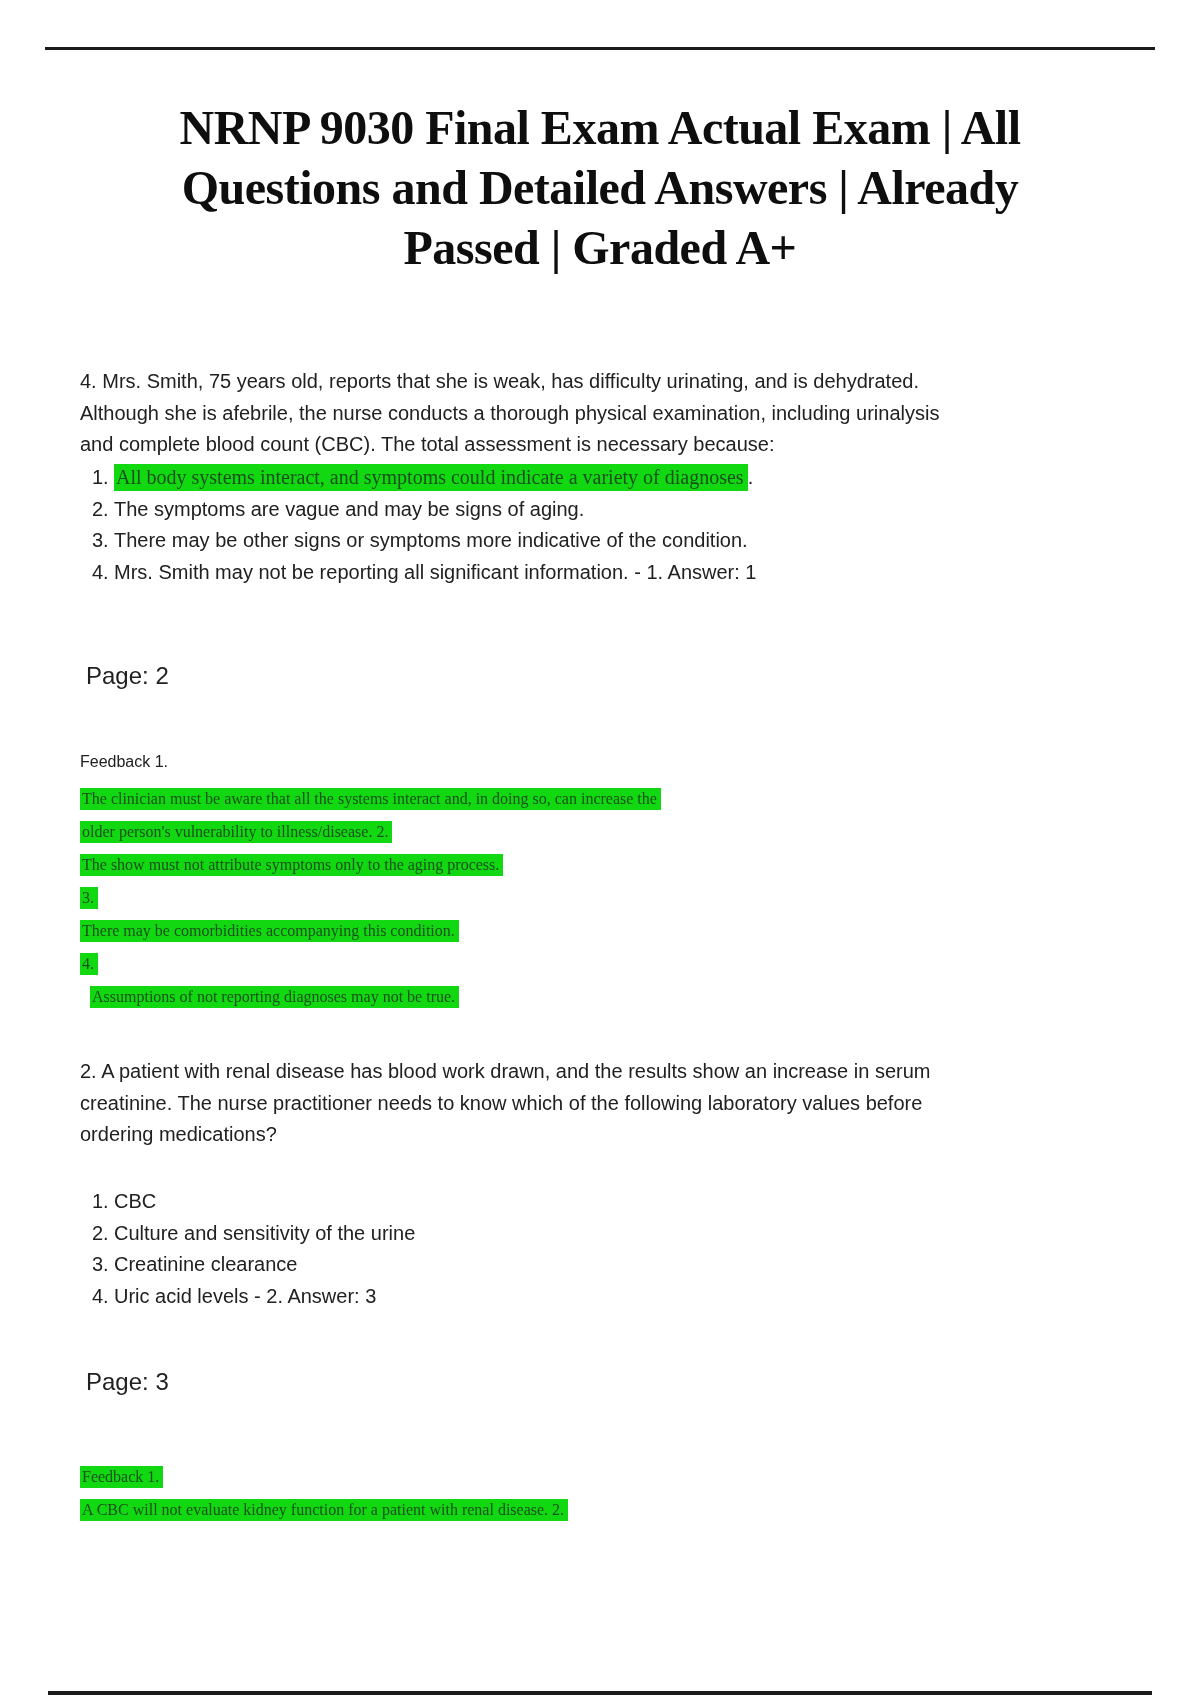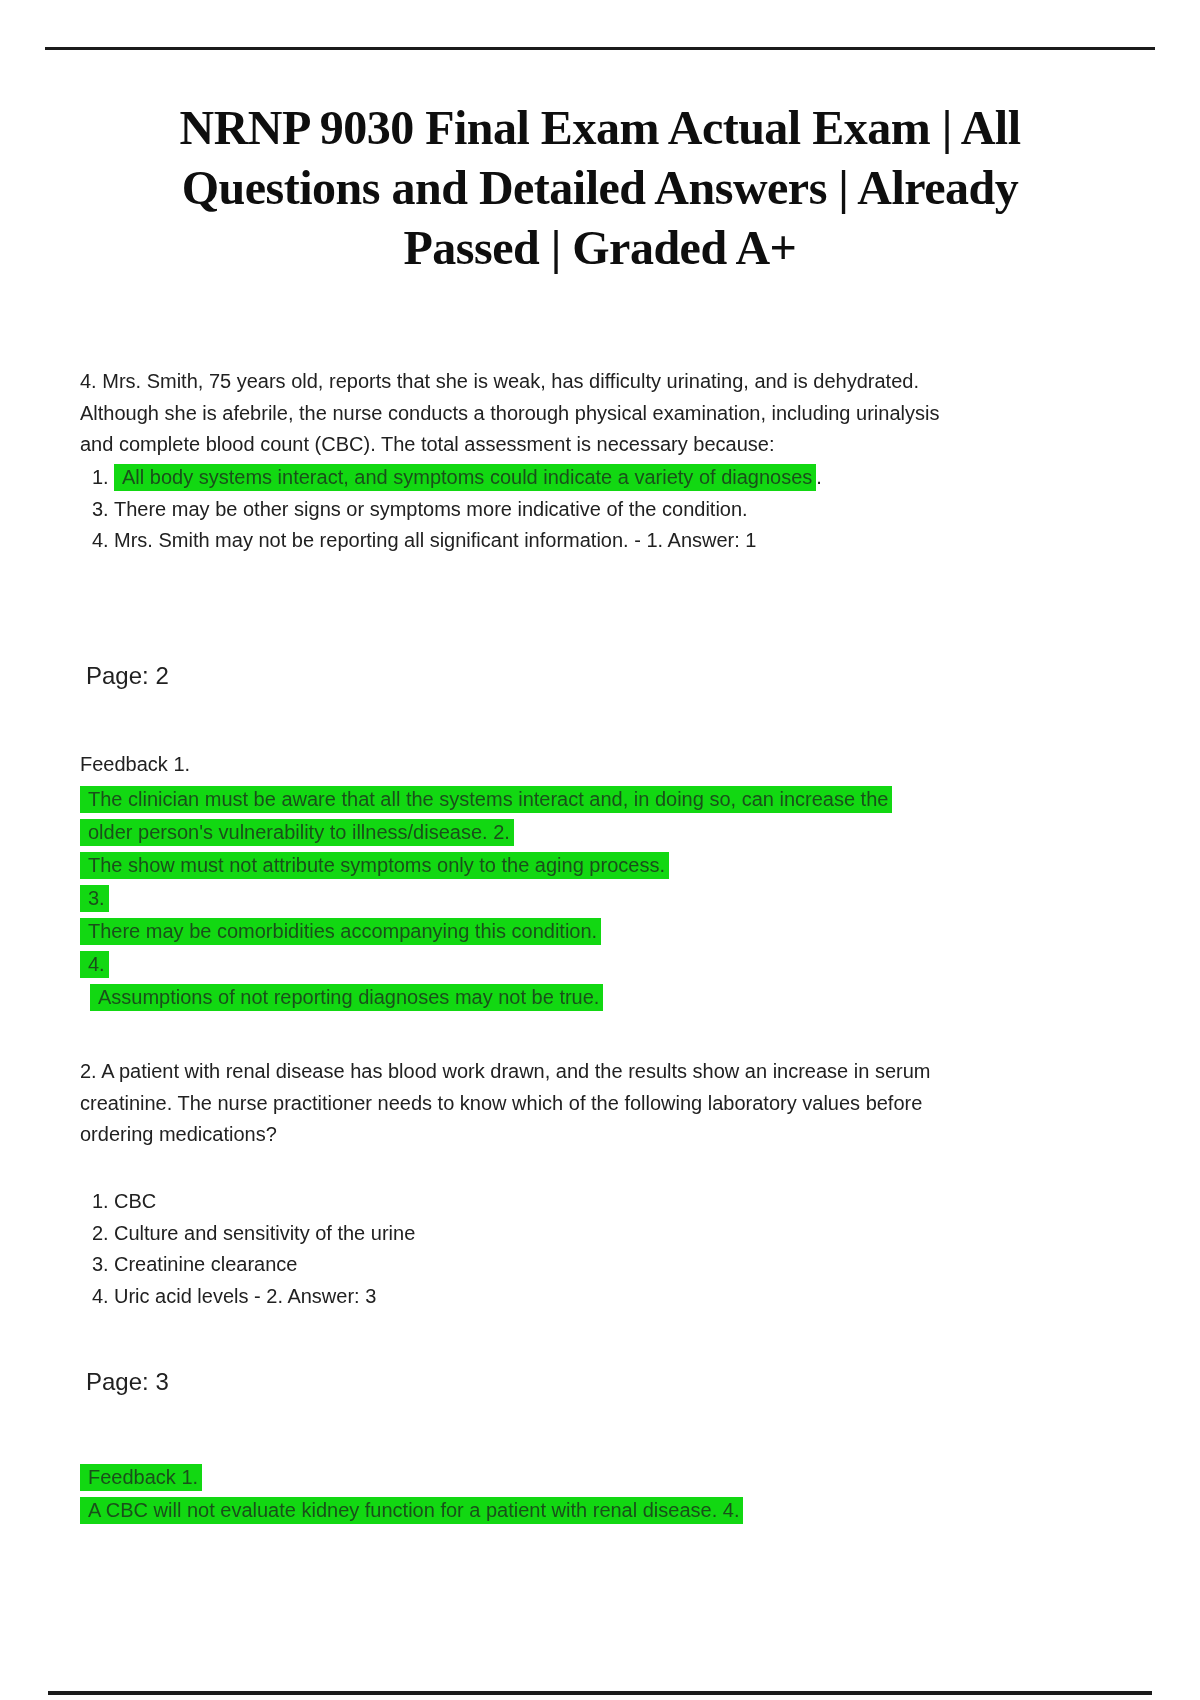--- a/index.html
+++ b/index.html
@@ -27,27 +27,28 @@
   }
   #q1-para{top:366px;}
   #q2-para{top:1056px;}
   .olist{position:absolute;left:92px;width:1040px;font-size:20px;}
   #q1-options{top:462px;}
   #q2-options{top:1186px;}
   .olist .row{line-height:31.6px;white-space:nowrap;}
   .row .num{display:inline-block;min-width:22px;}
   .hl{
     background:var(--hl);color:var(--hltxt);
-    padding:2px 4px 3px 8px;
+    padding:2px 4px 3px 2px;
     box-decoration-break:clone;
+    font-family:Liberation Serif, serif;
   }
   .pagelabel{position:absolute;left:86px;font-size:24px;}
   #page-label-2{top:662px;}
   #page-label-3{top:1368px;text-align:right;}
-  .fb{position:absolute;left:80px;width:1060px;font-size:20px;}
+  .fb{position:absolute;left:80px;width:1060px;font-size:16px;}
   #fb1-heading{top:753px;}
   #fb1-lines{top:784px;}
   .fb .line{height:33px;line-height:30px;white-space:nowrap;}
   .fb .line.indent{padding-left:10px;}
   #fb2-block{top:1462px;}
 </style>
 </head>
 <body>
 
 <div class="rule" id="rule-top"></div>
@@ -56,20 +57,23 @@
 Questions and Detailed Answers | Already
 Passed | Graded A+</div>
 
 <div class="para" id="q1-para">4. Mrs. Smith, 75 years old, reports that she is weak, has difficulty urinating, and is dehydrated.
 Although she is afebrile, the nurse conducts a thorough physical examination, including urinalysis
 and complete blood count (CBC). The total assessment is necessary because:</div>
 
 <div class="olist" id="q1-options">
   <div class="row">
     <span class="num">1.</span><span class="hl">All body systems interact, and symptoms could indicate a variety of diagnoses</span><span>.</span>
+  </div>
+  <div class="row">
+    <span class="num">2.</span><span>The symptoms are vague and may be signs of aging.</span>
   </div>
   <div class="row">
     <span class="num">3.</span><span>There may be other signs or symptoms more indicative of the condition.</span>
   </div>
   <div class="row">
     <span class="num">4.</span><span>Mrs. Smith may not be reporting all significant information. - 1. Answer: 1</span>
   </div>
 </div>
 
 <div class="pagelabel" id="page-label-2">Page: 2</div>
@@ -102,16 +106,16 @@
   </div>
   <div class="row">
     <span class="num">4.</span><span>Uric acid levels - 2. Answer: 3</span>
   </div>
 </div>
 
 <div class="pagelabel" id="page-label-3">Page: 3</div>
 
 <div class="fb" id="fb2-block">
   <div class="line"><span class="hl">Feedback 1.</span></div>
-  <div class="line"><span class="hl">A CBC will not evaluate kidney function for a patient with renal disease. 4.</span></div>
+  <div class="line"><span class="hl">A CBC will not evaluate kidney function for a patient with renal disease. 2.</span></div>
 </div>
 
 <div class="rule" id="rule-bottom"></div>
 
 </body></html>

